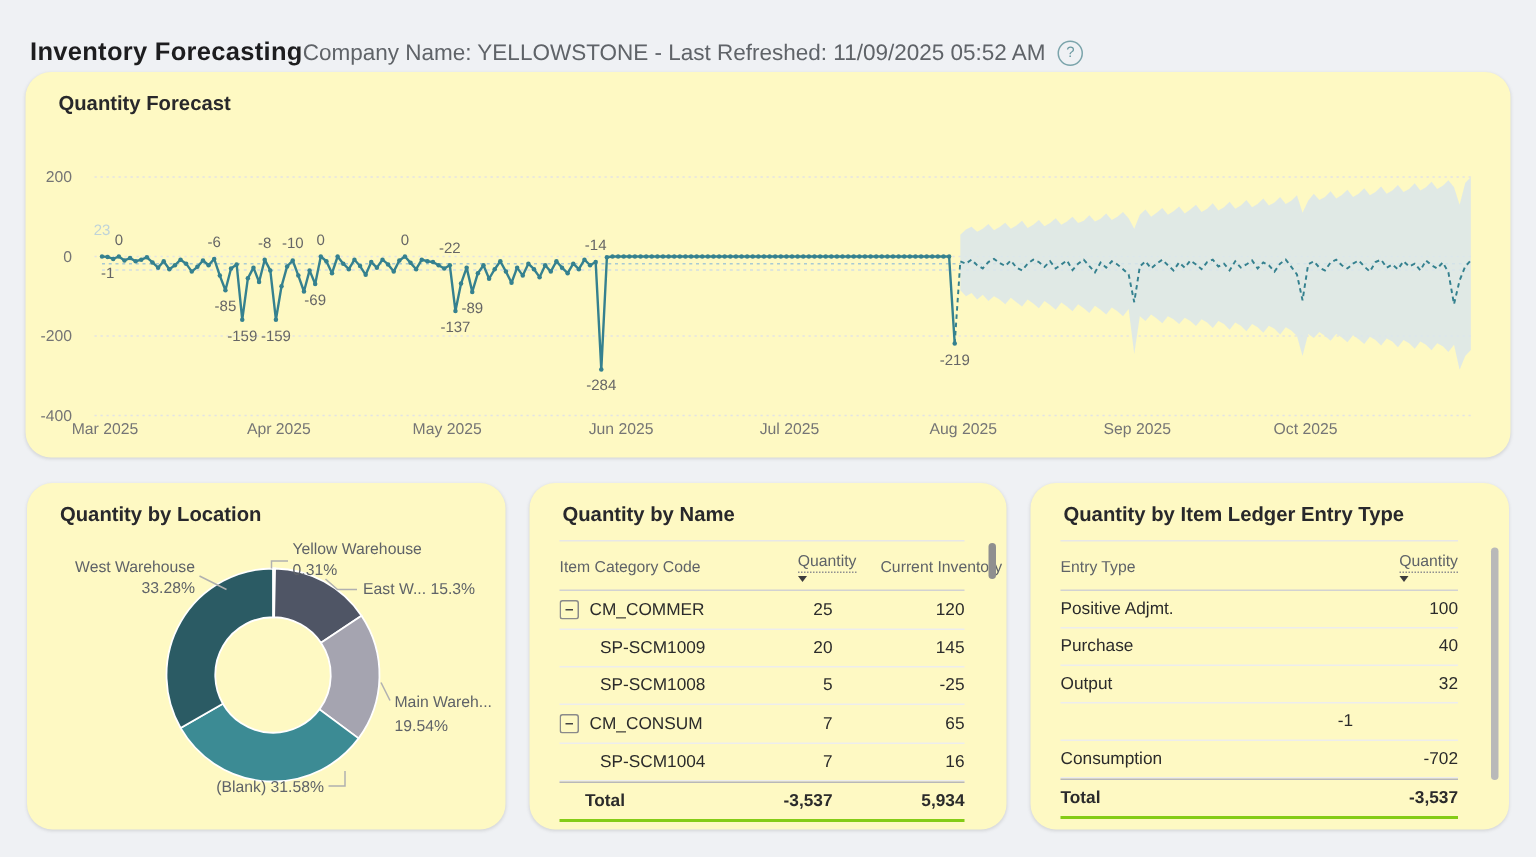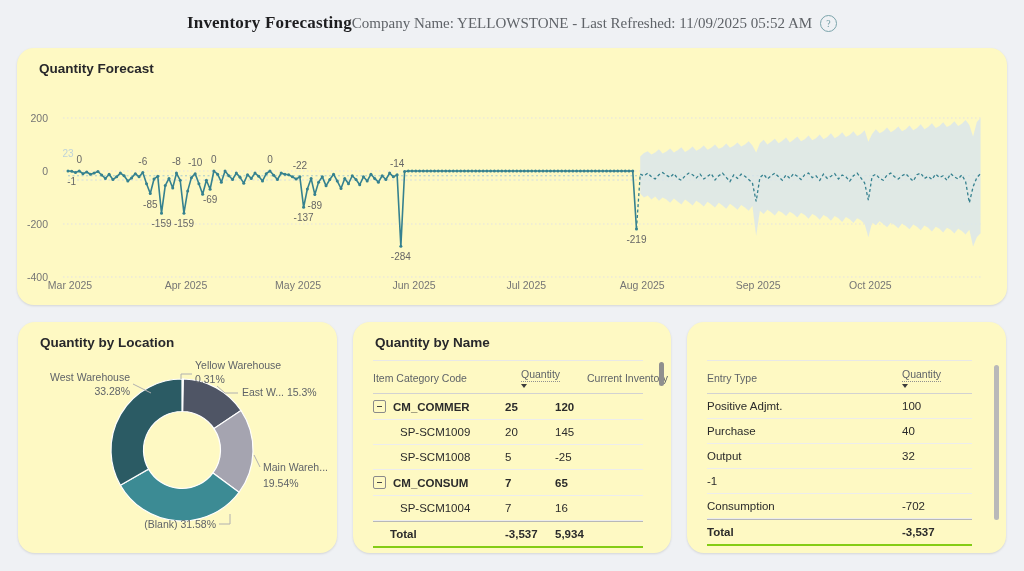--- a/index.html
+++ b/index.html
@@ -1,19 +1,19 @@
 <!DOCTYPE html>
 <html><head>
 <meta charset="utf-8">
 <style>
   html,body{margin:0;padding:0;width:1024px;height:571px;overflow:hidden;
     font-family:"Liberation Sans", sans-serif;background:#eff1f4;}
   .page{position:relative;width:1024px;height:571px;}
-  .topbar{position:absolute;top:0;left:0;width:1024px;height:46px;
-    display:flex;align-items:center;justify-content:center;padding:0 20px;box-sizing:border-box;font-family:Liberation Serif, serif;}
+  .topbar{position:absolute;top:12px;left:0;width:1024px;height:46px;
+    display:flex;align-items:center;justify-content:flex-start;padding:0 20px;box-sizing:border-box;}
   .page-title{font-size:17px;font-weight:700;color:#1d1d1f;margin:0;letter-spacing:.2px;}
   .meta-group{display:flex;align-items:center;gap:8px;}
   .meta{font-size:15px;color:#5f6368;}
   .help-icon{width:15px;height:15px;border:1px solid #7ba4ab;border-radius:50%;color:#6d9aa2;
     font-size:10px;line-height:15px;text-align:center;display:inline-block;cursor:pointer;}
   .card{position:absolute;background:#fef9c3;border-radius:17px;
     box-shadow:0 1px 3px rgba(0,0,0,.07),0 1px 2px rgba(0,0,0,.05);}
   .card h2{position:absolute;top:13px;left:22px;margin:0;font-size:13.5px;font-weight:700;color:#28282b;z-index:2;}
   #forecast-card{left:17px;top:48px;width:990px;height:257px;}
   #forecast-svg{position:absolute;left:0;top:0;}
@@ -23,28 +23,28 @@
   #ledger-card{left:687px;top:322px;width:319px;height:231px;}
   svg text{font-family:"Liberation Sans", sans-serif;}
   .tbl{position:absolute;top:38px;}
   #item-table{left:20px;width:270px;}
   #ledger-table{left:20px;width:265px;}
   .thead,.trow{display:grid;align-items:center;}
   .item-grid{grid-template-columns:132px 50px 1fr;}
   .ledger-grid{grid-template-columns:1fr 70px;}
   .thead{border-top:1px solid #e8e8e8;border-bottom:1px solid #d2d2d2;padding:7px 0 5px;gap:16px;}
   .th{font-size:10.5px;color:#5f6368;white-space:nowrap;}
-  .num{}
+  .num{text-align:right;}
   .sorted-wrap{display:inline-flex;flex-direction:column;align-items:flex-start;}
   .sorted-label{border-bottom:1px dotted #909090;padding-bottom:1px;}
   .sort-arrow{width:0;height:0;border-left:3.5px solid transparent;border-right:3.5px solid transparent;
     border-top:4px solid #3c3c3c;margin-top:2px;}
   .trow{border-bottom:1px solid #ededed;padding:6px 0;font-size:11.5px;color:#2b2b2b;cursor:pointer;}
   .trow .label-cell{display:flex;align-items:center;white-space:nowrap;overflow:hidden;}
-  .trow.group{font-weight:700;}
+  .trow.group{font-weight:400;}
   .trow .child-label{padding-left:27px;}
   .collapse-box{width:11px;height:11px;border:1px solid #8a8a8a;border-radius:2px;margin-right:7px;
     display:inline-flex;align-items:center;justify-content:center;flex:none;cursor:pointer;}
   .collapse-box::before{content:"";display:block;width:5px;height:1px;background:#444;}
   .trow.total{font-weight:700;border-top:1px solid #b8b8b8;border-bottom:2px solid #84cc16;}
   .trow.total .indent{padding-left:17px;}
   .scrollbar{position:absolute;border-radius:3px;cursor:pointer;}
   #item-scrollbar{right:7px;top:40px;width:5px;height:24px;background:#8f8f8f;}
   #ledger-scrollbar{right:7px;top:43px;width:5px;height:155px;background:#b9b9b9;}
 </style>
@@ -334,20 +334,21 @@
         <div class="trow item-grid total">
           <div class="indent">Total</div>
           <div class="num">-3,537</div>
           <div class="num">5,934</div>
         </div>
       </div>
     <div class="scrollbar" id="item-scrollbar"></div>
   </section>
 
   <section class="card" id="ledger-card">
+    <h2>Quantity by Item Ledger Entry Type</h2>
     <div class="tbl" id="ledger-table">
         <div class="thead ledger-grid">
           <div class="th">Entry Type</div>
           <div class="th num"><span class="sorted-wrap">
               <span class="sorted-label">Quantity</span>
               <span class="sort-arrow"></span>
             </span></div>
         </div>
         <div class="trow ledger-grid">
           <div class="label-cell">Positive Adjmt.</div>

